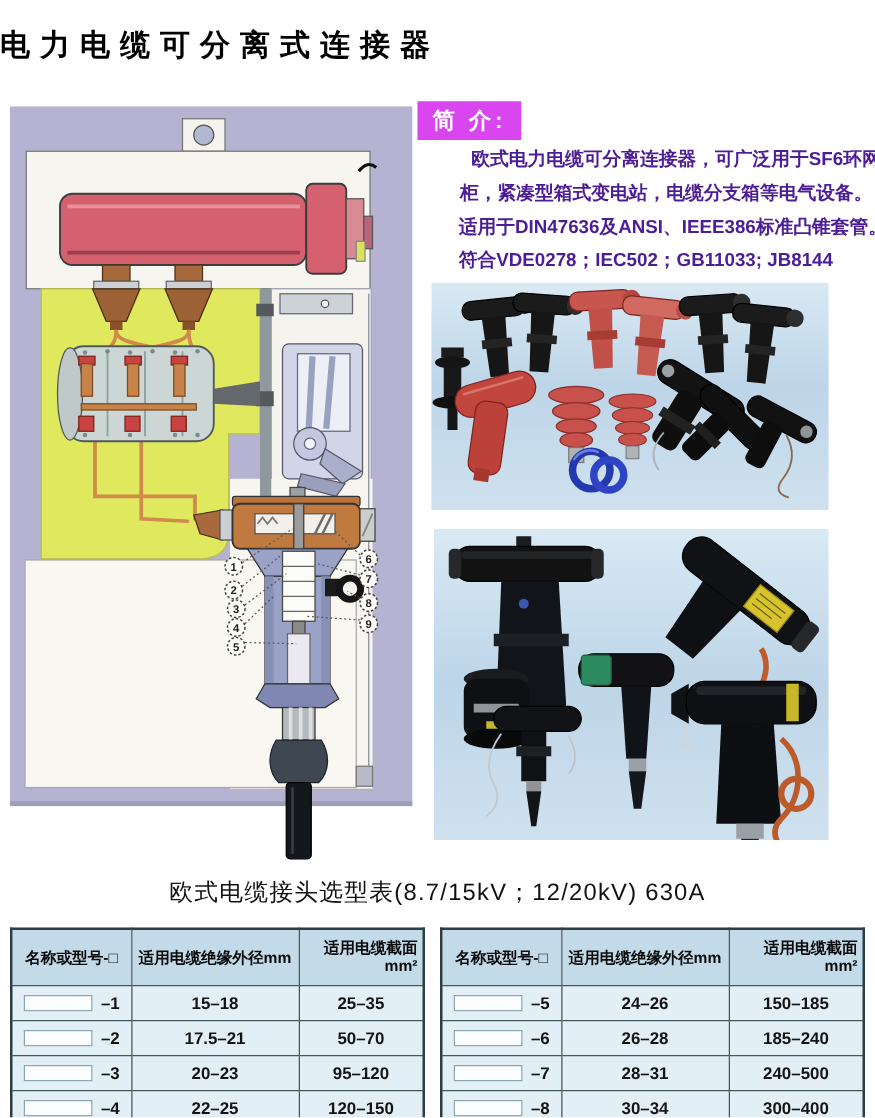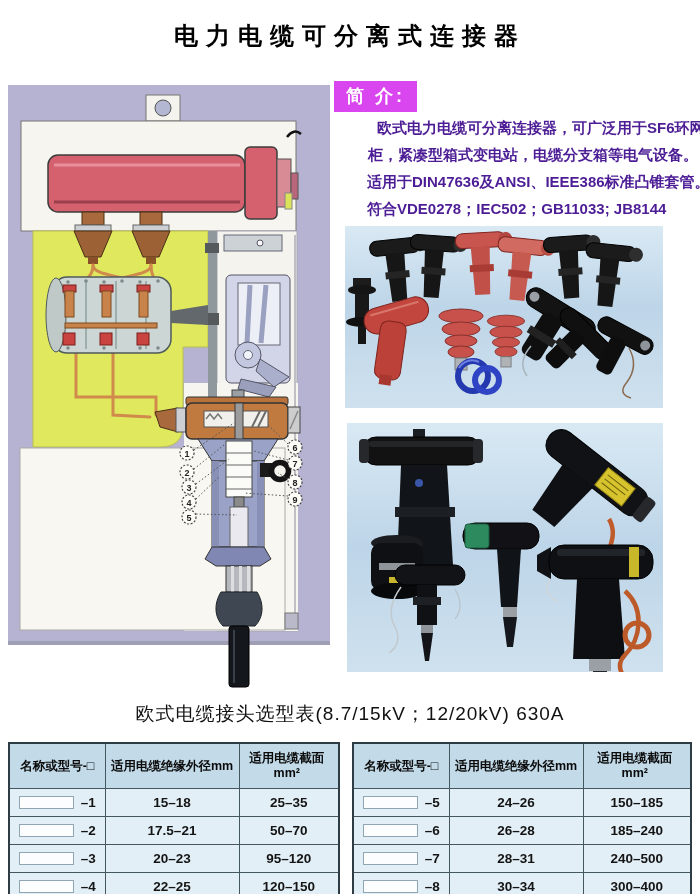--- a/index.html
+++ b/index.html
@@ -1,21 +1,21 @@
 <!DOCTYPE html>
 <html><head>
 <meta charset="utf-8">
 <style>
   html,body { margin:0; padding:0; background:#fff; }
   .page {
     position:relative; width:700px; height:894px; background:#ffffff;
     font-family:"Liberation Sans","DejaVu Sans",sans-serif; overflow:hidden; color:#111;
   }
   .page-title {
-    position:absolute; top:20px; left:0; width:100%; text-align:center;
+    position:absolute; top:20px; left:0; width:100%; 
     font-size:24px; font-weight:bold; letter-spacing:8px; color:#000; white-space:nowrap;
   }
   .diagram-wrap { position:absolute; left:8px; top:85px; width:322px; height:606px; }
   .diagram-wrap svg { display:block; }
   .diagram-labels {
     position:absolute; left:34px; top:372px; font-size:13px; font-weight:bold;
     line-height:19px; color:#1c1c1c; letter-spacing:1px; white-space:nowrap;
   }
   .intro-heading {
     position:absolute; left:334px; top:81px; background:#d946ef; color:#fff;
@@ -39,21 +39,21 @@
     position:absolute; top:742px; border-collapse:collapse;
     border:2px solid #2e3d45; table-layout:fixed; background:#e3eff6;
   }
   #table-left  { left:8px;  width:330px; }
   #table-right { left:352px; width:338px; }
   .spec-table th, .spec-table td { border:1.5px solid #44565e; overflow:hidden; }
   .spec-table th {
     background:#c3dbe9; font-size:12.5px; font-weight:bold; color:#0b0b0b;
     height:40px; padding:2px 4px; text-align:center; line-height:15px;
   }
-  .spec-table th.c-cs { text-align:center; padding-left:0; }
+  .spec-table th.c-cs { text-align:right; padding-left:0; }
   .spec-table td {
     height:27px; font-size:13.5px; font-weight:bold; text-align:center;
     color:#141414; padding:0 2px;
   }
   #table-left  col.c1 { width:96px; }  #table-left  col.c2 { width:134px; } #table-left  col.c3 { width:100px; }
   #table-right col.c1 { width:96px; }  #table-right col.c2 { width:134px; } #table-right col.c3 { width:108px; }
   td.c-model .cellflex { display:flex; align-items:center; justify-content:center; gap:7px; }
   .blank-box {
     display:inline-block; width:55px; height:13px; background:#fcfdfe;
     border:1px solid #8ea6b2; box-sizing:border-box;

